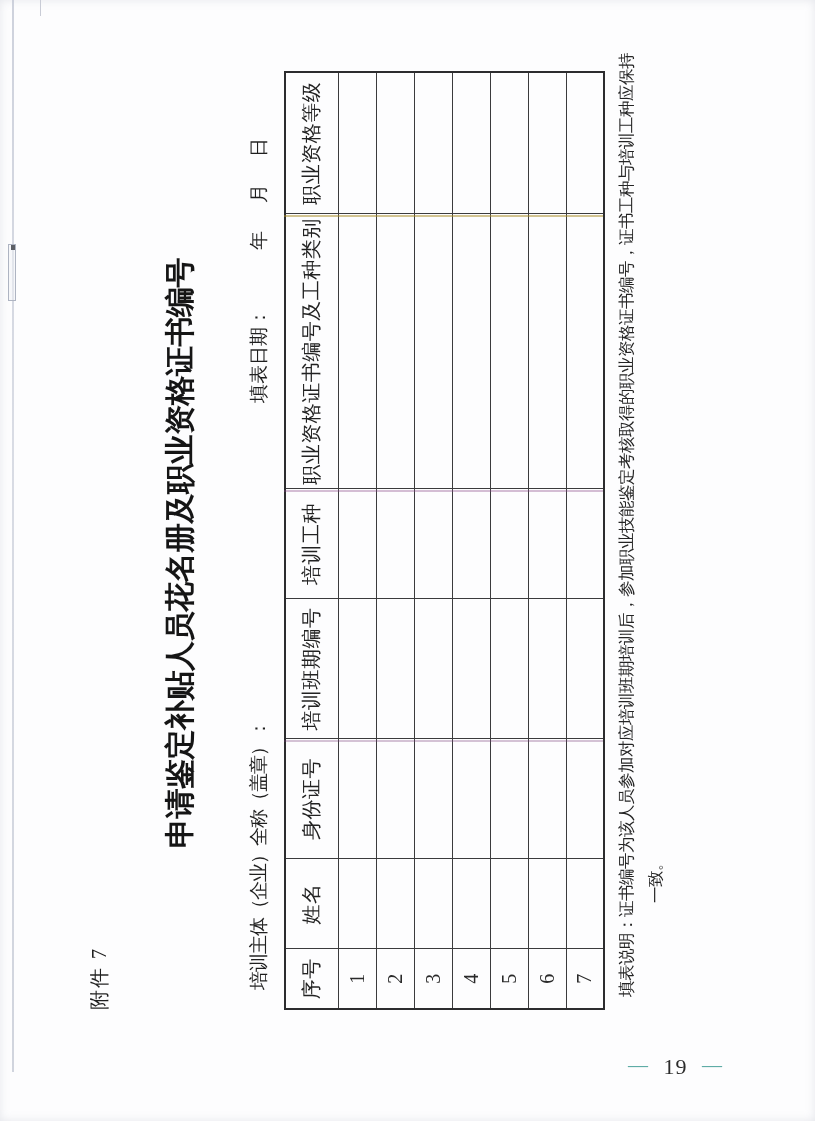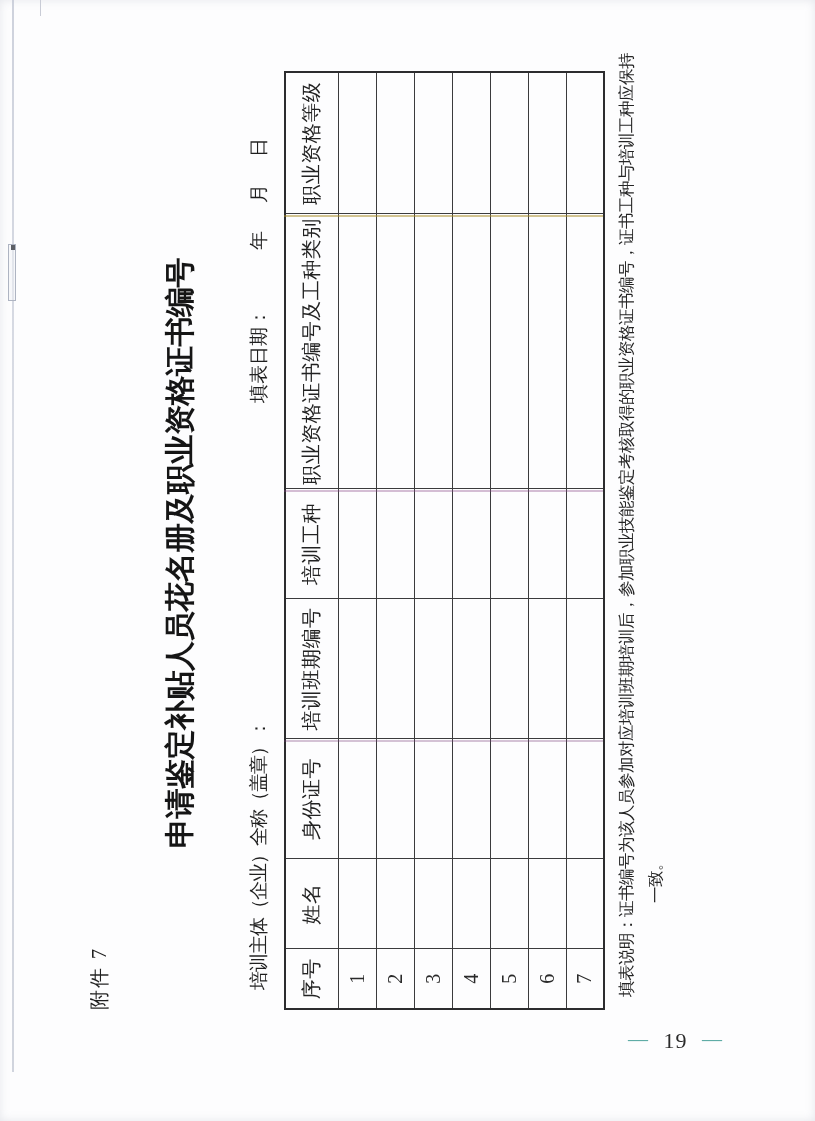--- a/index.html
+++ b/index.html
@@ -43,21 +43,21 @@
   
   .tint { position:absolute; pointer-events:none; }
   .tint-olive  { left:904px; top:284px; width:2.4px; height:319px; background:rgba(168,140,36,.5); }
   .tint-purple { left:629px; top:284px; width:2px;   height:319px; background:rgba(136,70,136,.35); }
   .tint-plum   { left:379px; top:284px; width:2px;   height:319px; background:rgba(120,60,120,.30); }
   
   .note { position:absolute; left:124px; top:612px; width:950px;
           font-size:16.5px; line-height:29px; letter-spacing:-0.5px;
           padding-left:94px; text-indent:-94px; color:#242424; }
   
-  .page-num { position:absolute; left:628px; top:1028px; width:90px;
+  .page-num { position:absolute; left:628px; top:1054px; width:90px;
               font-size:22px; letter-spacing:1px; white-space:nowrap; color:#2b2b2b; }
   .page-num .dash { color:#55a7a1; font-size:20px; position:relative; top:-2px; }
   .page-num .num { margin:0 8px; }
 </style>
 </head>
 <body>
 
 <div class="page">
 
   <div class="scan-vline"></div>

